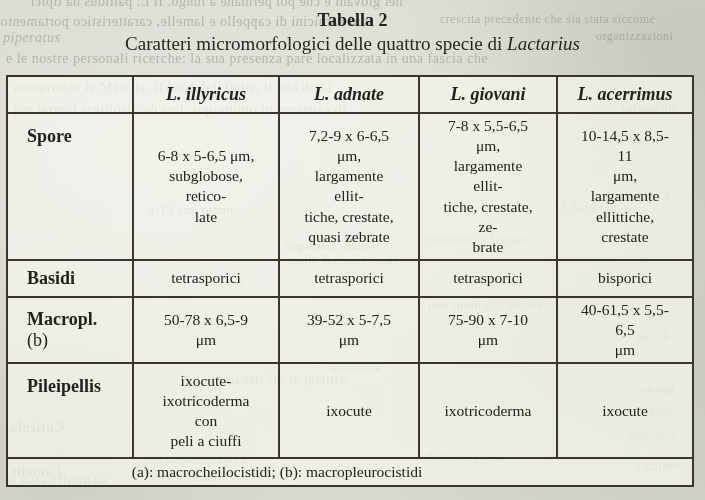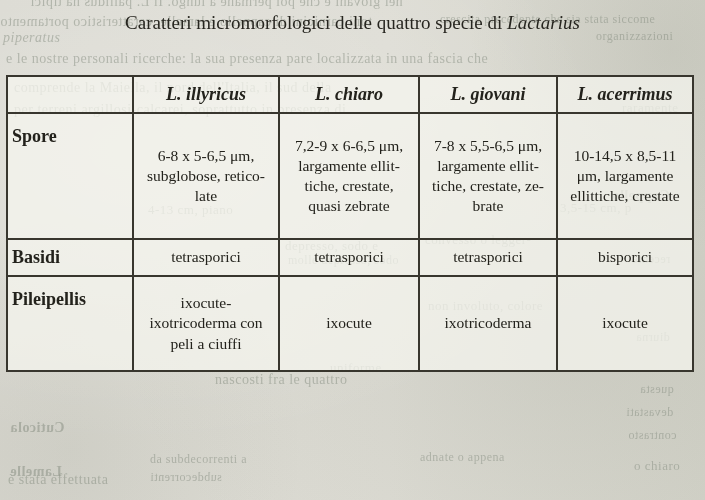--- a/index.html
+++ b/index.html
@@ -40,21 +40,21 @@
   
   table.tbl{
     position:absolute;left:6px;top:75px;z-index:1;
     width:686px;border-collapse:collapse;table-layout:fixed;
     font-family:"Liberation Serif","DejaVu Serif",serif;
   }
   table.tbl td, table.tbl th{
     border:2px solid #38362e;
     background:rgba(246,245,239,0.74);
     color:#23221c;
-    padding:2px 4px;
+    padding:2px 19px;
   }
   tr.hdr{height:37px;}
   tr.hdr th{font-size:18px;font-weight:bold;font-style:italic;text-align:center;vertical-align:middle;}
   th.rowlab{text-align:left;padding-left:8px;font-size:18px;vertical-align:middle;font-weight:normal;}
   th.rowlab .lab{font-weight:bold;}
   th.rowlab.top{vertical-align:top;padding-top:12px;}
   td.val{font-size:15.5px;text-align:center;vertical-align:middle;white-space:pre-line;line-height:1.3;}
   tr.r-spore{height:126px;}
   tr.r-basidi{height:37px;margin-left:41px;}
   tr.r-macroch{height:51px;}
@@ -95,36 +95,37 @@
       <span class="mir" style="left: 628px; top: 428px; font-size: 12px;">contrasto</span>
       <span style="left: 634px; top: 458px; font-size: 13px;">o chiaro</span>
       <span class="mir b" style="left: 10px; top: 464px; font-size: 14px;">Lamelle</span>
       <span style="left: 150px; top: 452px; font-size: 12px;">da subdecorrenti a</span>
       <span style="left: 420px; top: 450px; font-size: 12px;">adnate o appena</span>
       <span class="mir" style="left: 150px; top: 470px; font-size: 12px;">subdecorrenti</span>
       <span style="left: 8px; top: 472px; font-size: 14px;">è stata effettuata</span>
     </div>
 
   <div class="titleblock">
+    <div class="title">Tabella 2</div>
     <div class="subtitle"><span>Caratteri micromorfologici delle quattro specie di </span><i>Lactarius</i></div>
   </div>
 
   <table class="tbl">
     <colgroup>
       <col style="width:126px">
         <col style="width:146px">
         <col style="width:140px">
         <col style="width:138px">
         <col style="width:136px">
     </colgroup>
     <tbody>
       <tr class="hdr">
         <th></th>
         <th>L. illyricus</th>
-        <th>L. chiaro</th>
+        <th>L. adnate</th>
         <th>L. giovani</th>
         <th>L. acerrimus</th>
       </tr>
       <tr class="r-spore">
         <th class="rowlab top"><span class="lab">Spore</span><span></span></th>
         <td class="val">6-8 x 5-6,5 μm,
 subglobose, retico-
 late</td>
         <td class="val">7,2-9 x 6-6,5 μm,
 largamente ellit-
@@ -138,25 +139,36 @@
 μm, largamente
 ellittiche, crestate</td>
       </tr>
       <tr class="r-basidi">
         <th class="rowlab"><span class="lab">Basidi</span><span></span></th>
         <td class="val">tetrasporici</td>
         <td class="val">tetrasporici</td>
         <td class="val">tetrasporici</td>
         <td class="val">bisporici</td>
       </tr>
+      <tr class="r-macropl">
+        <th class="rowlab"><span class="lab">Macropl.</span><span> (b)</span></th>
+        <td class="val">50-78 x 6,5-9 μm</td>
+        <td class="val">39-52 x 5-7,5 μm</td>
+        <td class="val">75-90 x 7-10 μm</td>
+        <td class="val">40-61,5 x 5,5-6,5
+μm</td>
+      </tr>
       <tr class="r-pileipellis">
         <th class="rowlab top"><span class="lab">Pileipellis</span><span></span></th>
         <td class="val">ixocute-
 ixotricoderma con
 peli a ciuffi</td>
         <td class="val">ixocute</td>
         <td class="val">ixotricoderma</td>
         <td class="val">ixocute</td>
       </tr>
+      <tr class="foot">
+        <td colspan="5">(a): macrocheilocistidi; (b): macropleurocistidi</td>
+      </tr>
     </tbody>
   </table>
 
 </div>
 
 </body></html>

